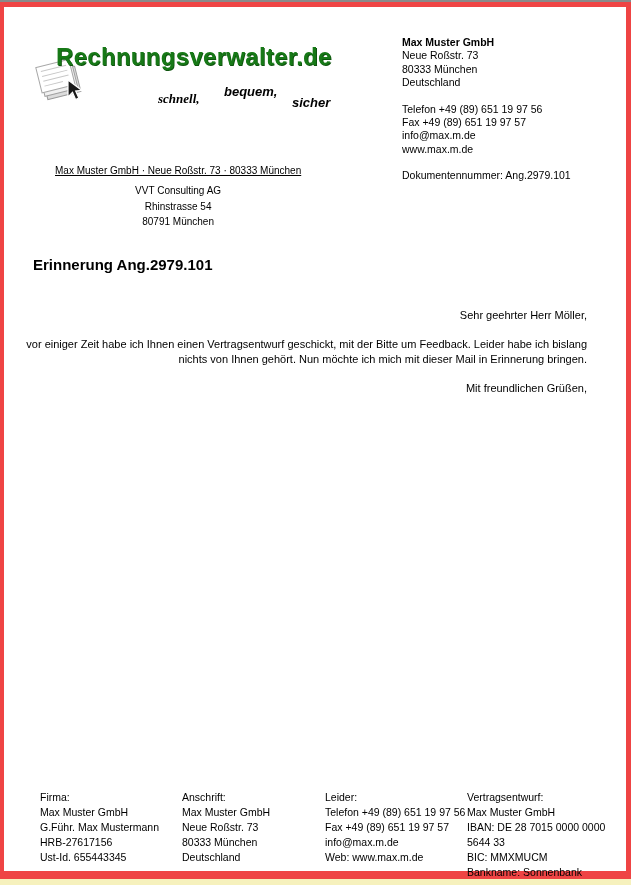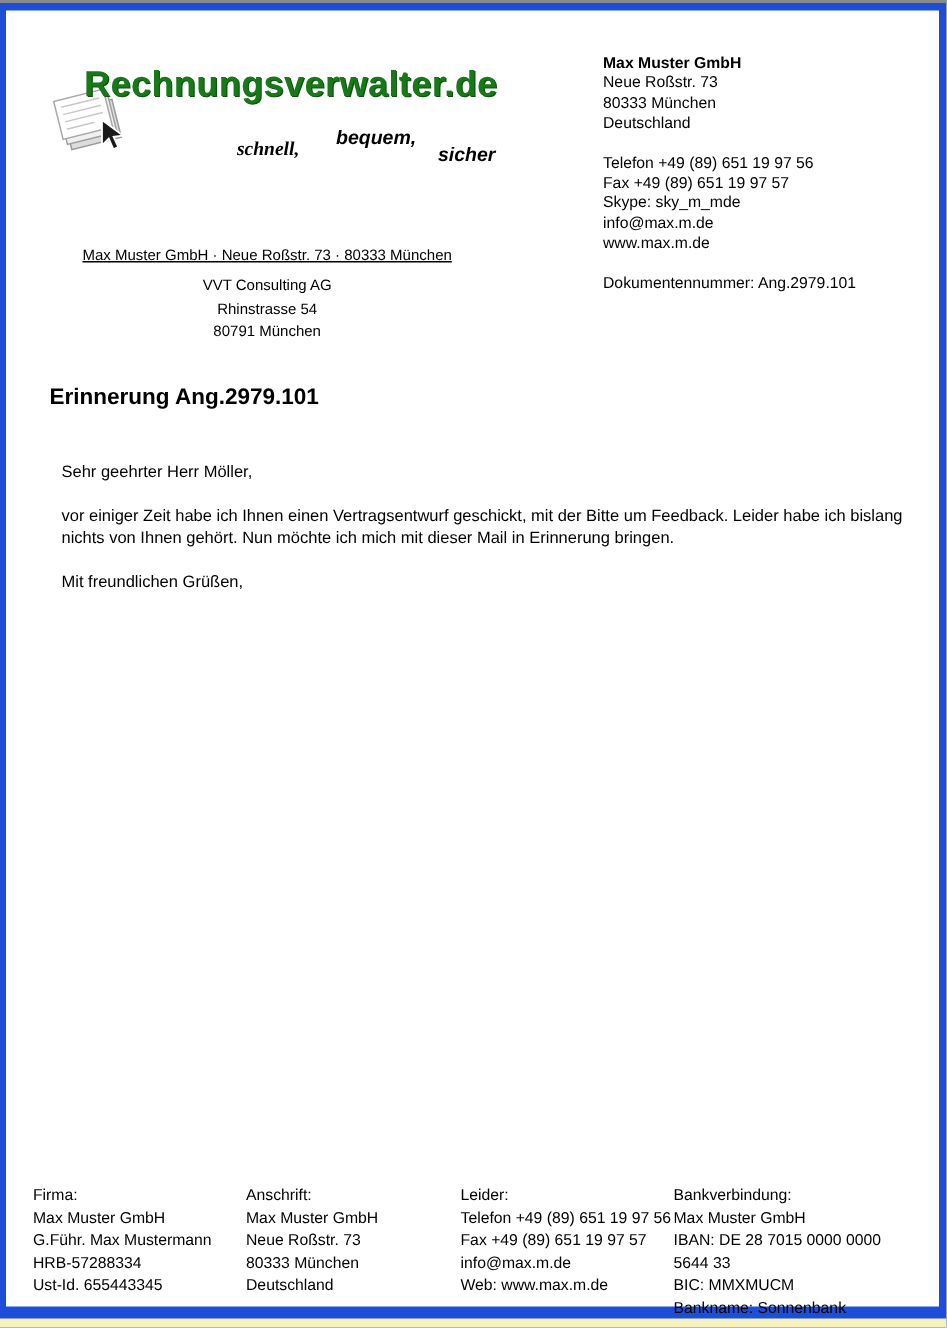--- a/index.html
+++ b/index.html
@@ -1,18 +1,18 @@
 <!DOCTYPE html>
 <html><head>
 <meta charset="utf-8">
 <style>
   html,body{margin:0;padding:0;}
   .screen{
     position:relative;width:631px;height:885px;
-    background:#1d4ed8;overflow:hidden;
+    background:#ef4444;overflow:hidden;
     font-family:"Liberation Sans",sans-serif;color:#000;
   }
   .top-edge{position:absolute;top:0;left:0;right:0;height:2px;background:#8a8a8a;}
   .bottom-strip{position:absolute;left:0;right:0;bottom:0;height:6px;background:#f6f1bd;}
   .page{position:absolute;left:4px;top:7px;width:622px;height:864px;background:#ffffff;}
 
   
   .logo-icon{position:absolute;left:29px;top:48px;width:56px;height:54px;}
   .logo-title{
     position:absolute;left:52px;top:36px;
@@ -31,27 +31,27 @@
 
   
   .recipient-block{position:absolute;left:51px;top:158px;}
   .return-line{font-size:10px;text-decoration:underline;margin-bottom:7px;white-space:nowrap;}
   .r-line{font-size:10px;line-height:15.5px;text-align:center;}
 
   
   .doc-title{position:absolute;left:29px;top:249px;font-size:15px;font-weight:bold;}
 
   
-  .body-block{position:absolute;left:37px;top:301px;width:566px;font-size:11px;line-height:14.5px;}
+  .body-block{position:absolute;left:17px;top:301px;width:566px;font-size:11px;line-height:14.5px;text-align:right;}
   .salutation{margin-bottom:14.5px;}
   .paragraph{margin-bottom:14.5px;}
 
   
   .footer{position:absolute;left:0;top:783px;width:622px;font-size:10.5px;line-height:15px;}
-  .f-col{position:absolute;top:0;}
+  .f-col{position:absolute;top:0;margin-left:18px;}
   .f-col-1{left:18px;}
   .f-col-2{left:160px;}
   .f-col-3{left:303px;}
   .f-col-4{left:445px;}
   .f-line{white-space:nowrap;}
 </style>
 </head>
 <body>
 
 <div class="screen">
@@ -79,21 +79,20 @@
     <div class="company-block">
       <div class="cb-group">
         <div class="bold">Max Muster GmbH</div>
         <div>Neue Roßstr. 73</div>
         <div>80333 München</div>
         <div>Deutschland</div>
       </div>
       <div class="cb-group">
         <div>Telefon +49 (89) 651 19 97 56</div>
         <div>Fax +49 (89) 651 19 97 57</div>
-        <div>Skype: sky_m_mde</div>
         <div>info@max.m.de</div>
         <div>www.max.m.de</div>
       </div>
       <div class="cb-group">
         <div>Dokumentennummer: Ang.2979.101</div>
       </div>
     </div>
 
     <div class="recipient-block">
       <div class="return-line">Max Muster GmbH · Neue Roßstr. 73 · 80333 München</div>
@@ -108,39 +107,39 @@
       <div class="salutation">Sehr geehrter Herr Möller,</div>
       <div class="paragraph">vor einiger Zeit habe ich Ihnen einen Vertragsentwurf geschickt, mit der Bitte um Feedback. Leider habe ich bislang nichts von Ihnen gehört. Nun möchte ich mich mit dieser Mail in Erinnerung bringen.</div>
       <div class="closing">Mit freundlichen Grüßen,</div>
     </div>
 
     <div class="footer">
       <div class="f-col f-col-1">
         <div class="f-line">Firma:</div>
         <div class="f-line">Max Muster GmbH</div>
         <div class="f-line">G.Führ. Max Mustermann</div>
-        <div class="f-line">HRB-57288334</div>
+        <div class="f-line">HRB-27617156</div>
         <div class="f-line">Ust-Id. 655443345</div>
       </div>
       <div class="f-col f-col-2">
         <div class="f-line">Anschrift:</div>
         <div class="f-line">Max Muster GmbH</div>
         <div class="f-line">Neue Roßstr. 73</div>
         <div class="f-line">80333 München</div>
         <div class="f-line">Deutschland</div>
       </div>
       <div class="f-col f-col-3">
         <div class="f-line">Leider:</div>
         <div class="f-line">Telefon +49 (89) 651 19 97 56</div>
         <div class="f-line">Fax +49 (89) 651 19 97 57</div>
         <div class="f-line">info@max.m.de</div>
         <div class="f-line">Web: www.max.m.de</div>
       </div>
       <div class="f-col f-col-4">
-        <div class="f-line">Bankverbindung:</div>
+        <div class="f-line">Vertragsentwurf:</div>
         <div class="f-line">Max Muster GmbH</div>
         <div class="f-line">IBAN: DE 28 7015 0000 0000</div>
         <div class="f-line">5644 33</div>
         <div class="f-line">BIC: MMXMUCM</div>
         <div class="f-line">Bankname: Sonnenbank</div>
       </div>
     </div>
 
   </div>
 

